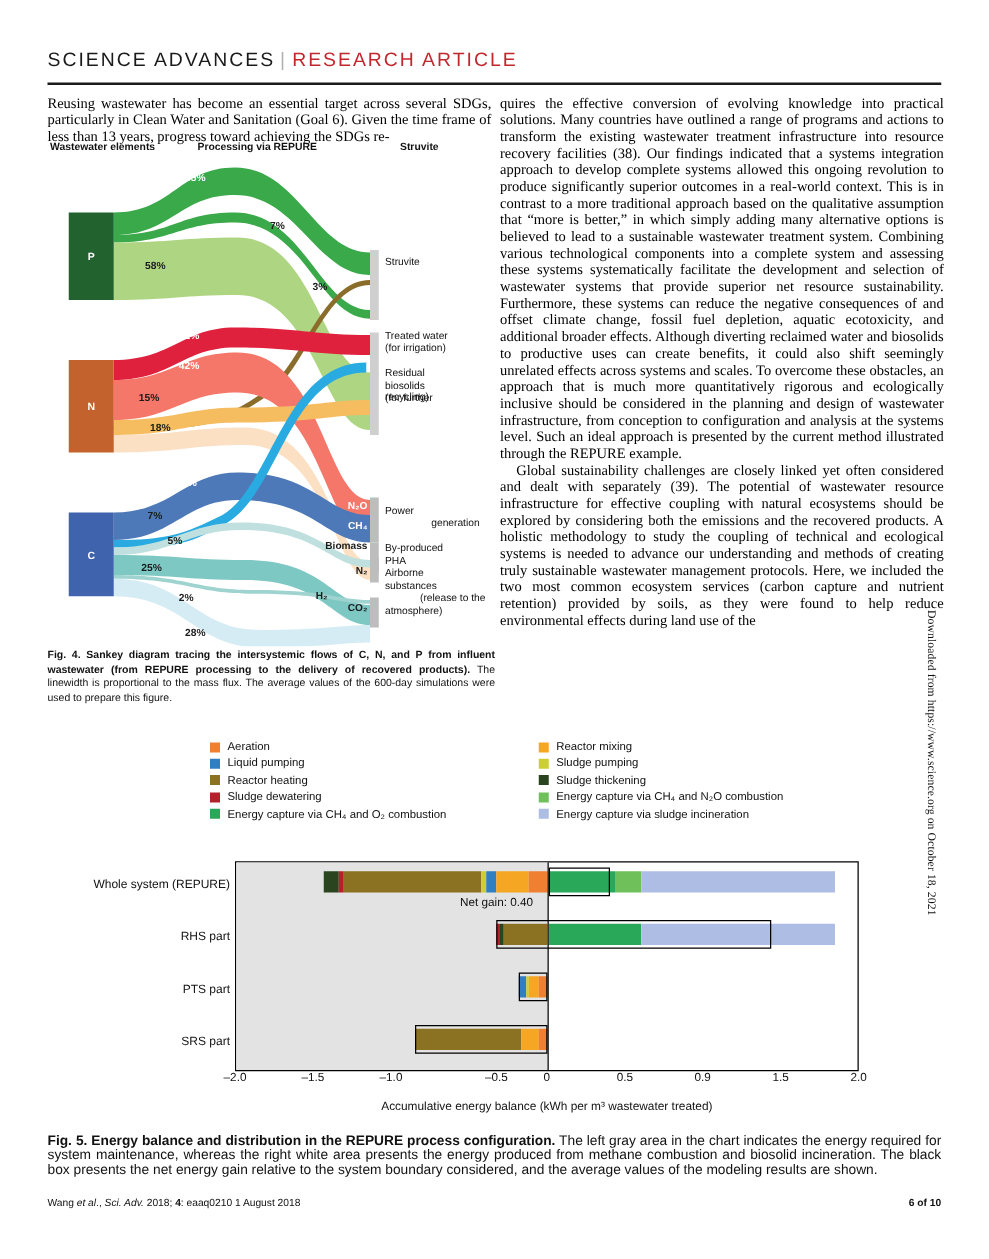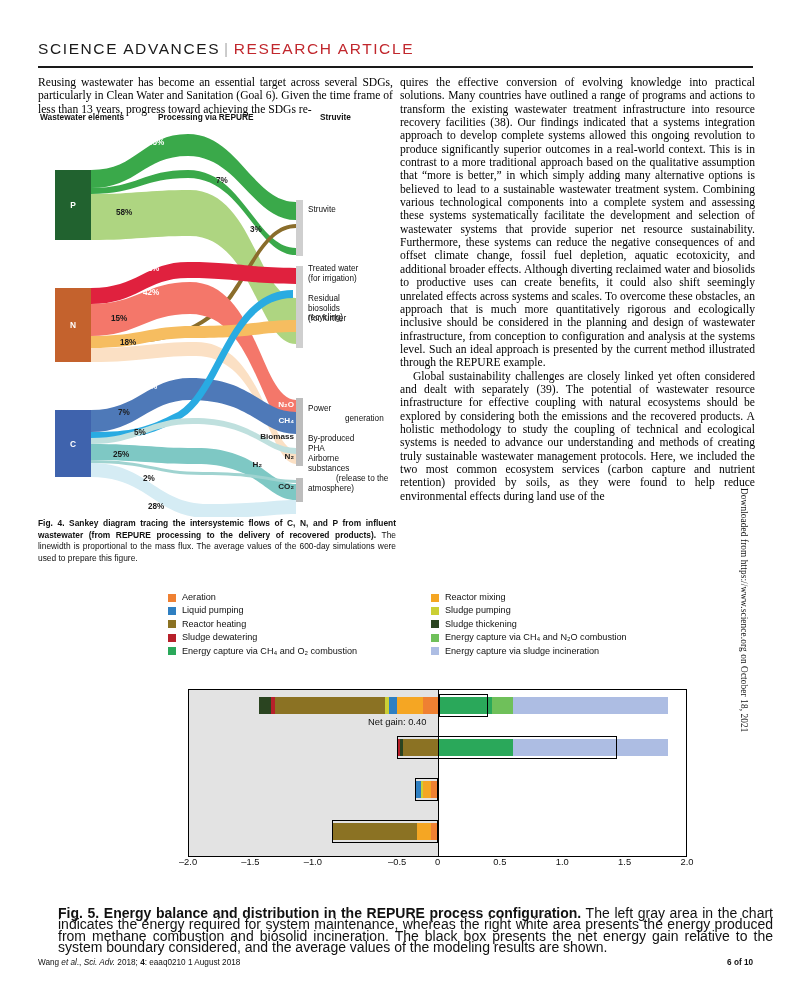--- a/index.html
+++ b/index.html
@@ -67,21 +67,21 @@
   .netlabel{position:absolute;font-family:"Liberation Sans",sans-serif;font-size:9.4px;color:#111;}
   .ycat{position:absolute;right:0;font-family:"Liberation Sans",sans-serif;font-size:9.6px;color:#111;
         text-align:right;white-space:nowrap;}
   .ycat-wrap{position:absolute;left:0;top:97px;width:146px;height:168px;}
   .xtick{position:absolute;top:264px;font-family:"Liberation Sans",sans-serif;font-size:9.4px;color:#111;
          transform:translateX(-50%);}
   .xlab{position:absolute;top:288px;left:150px;width:499px;text-align:center;
         font-family:"Liberation Sans",sans-serif;font-size:9.5px;color:#111;}
 
   .cap5{position:absolute;left:38px;top:908px;width:715px;font-family:"Liberation Sans",sans-serif;
-        font-size:14px;line-height:11.4px;color:#111;text-align:justify;margin-left:20px;}
+        font-size:11px;line-height:11.4px;color:#111;text-align:justify;}
   .cap5 b{font-weight:bold;}
 
   .foot{position:absolute;left:38px;top:958px;width:715px;font-family:"Liberation Sans",sans-serif;font-size:8.2px;color:#111;}
   .foot-l{position:absolute;left:0;top:0;}
   .foot-r{position:absolute;right:0;top:0;font-weight:bold;}
   .ital{font-style:italic;}
 </style>
 </head>
 <body>
 
@@ -172,21 +172,21 @@
     <div class="sk-pct" style="left:80px;top:296px;color:#1b1b1b;">7%</div>
     <div class="sk-pct" style="left:96px;top:316px;color:#1b1b1b;">5%</div>
     <div class="sk-pct" style="left:75px;top:338px;color:#1b1b1b;">25%</div>
     <div class="sk-pct" style="left:105px;top:362px;color:#1b1b1b;">2%</div>
     <div class="sk-pct" style="left:110px;top:390px;color:#1b1b1b;">28%</div>
 
     <div class="sk-tag" style="left:218px;top:288px;width:38px;">N₂O</div>
     <div class="sk-tag" style="left:218px;top:304px;width:38px;">CH₄</div>
     <div class="sk-tag dark" style="left:206px;top:320px;width:50px;">Biomass</div>
     <div class="sk-tag dark" style="left:218px;top:340px;width:38px;">N₂</div>
-    <div class="sk-tag dark" style="left:186px;top:348px;width:38px;">H₂</div>
+    <div class="sk-tag dark" style="left:186px;top:360px;width:38px;">H₂</div>
     <div class="sk-tag dark" style="left:216px;top:370px;width:40px;">CO₂</div>
 
     <div class="sk-lbl" style="left:270px;top:93px;">Struvite</div>
     <div class="sk-lbl" style="left:270px;top:152px;">Treated water</div>
     <div class="sk-lbl" style="left:270px;top:162px;">(for irrigation)</div>
     <div class="sk-lbl" style="left:270px;top:182px;">Residual</div>
     <div class="sk-lbl" style="left:270px;top:192px;">biosolids</div>
     <div class="sk-lbl" style="left:270px;top:202px;">(for further</div>
     <div class="sk-lbl" style="left:270px;top:201px;">recycling)</div>
     <div class="sk-lbl" style="left:270px;top:292px;">Power</div>
@@ -245,20 +245,26 @@
       <div class="lg-item">
         <span class="lg-sw" style="background:#2aa85a"></span>
         <span class="lg-tx">Energy capture via CH₄ and O₂ combustion</span>
       </div>
       <div class="lg-item">
         <span class="lg-sw" style="background:#adbde3"></span>
         <span class="lg-tx">Energy capture via sludge incineration</span>
       </div>
     </div>
 
+    <div class="ycat-wrap">
+      <div class="ycat" style="top:13px;">Whole system (REPURE)</div>
+      <div class="ycat" style="top:55px;">RHS part</div>
+      <div class="ycat" style="top:97px;">PTS part</div>
+      <div class="ycat" style="top:139px;">SRS part</div>
+    </div>
 
     <div class="plot">
       <div class="plot-gray"></div>
 
       <div class="bar" style="left:69.9px;top:7px;width:179.6px;">
         <div class="seg" style="width:12.5px;background:#2a4420"></div>
         <div class="seg" style="width:3.7px;background:#b7202a"></div>
         <div class="seg" style="width:109.8px;background:#8b7223"></div>
         <div class="seg" style="width:3.7px;background:#cbcf35"></div>
         <div class="seg" style="width:8.7px;background:#2f7fc1"></div>
@@ -302,24 +308,25 @@
     </div>
 
     <div class="netlabel" style="left:330px;top:124px;">Net gain: 0.40</div>
 
     <div class="xtick" style="left:150px;">–2.0</div>
     <div class="xtick" style="left:212.4px;">–1.5</div>
     <div class="xtick" style="left:274.8px;">–1.0</div>
     <div class="xtick" style="left:337.1px;margin-left:22px;">–0.5</div>
     <div class="xtick" style="left:399.5px;">0</div>
     <div class="xtick" style="left:461.9px;">0.5</div>
-    <div class="xtick" style="left:524.2px;">1.0</div>
+    <div class="xtick" style="left:524.2px;">0.9</div>
     <div class="xtick" style="left:586.6px;">1.5</div>
     <div class="xtick" style="left:649px;">2.0</div>
 
+    <div class="xlab">Accumulative energy balance (kWh per m³ wastewater treated)</div>
   </div>
 
   <div class="cap5">
     <b>Fig. 5. Energy balance and distribution in the REPURE process configuration.</b><span> The left gray area in the chart indicates the energy required for system maintenance, whereas the right white area presents the energy produced from methane combustion and biosolid incineration. The black box presents the net energy gain relative to the system boundary considered, and the average values of the modeling results are shown.</span>
   </div>
 
   <div class="foot">
     <span class="foot-l"><span>Wang </span><span class="ital">et al</span><span>.,</span><span class="ital"> Sci. Adv.</span><span> 2018; </span><b>4</b><span>: eaaq0210    1 August 2018</span></span>
     <span class="foot-r">6 of 10</span>
   </div>

